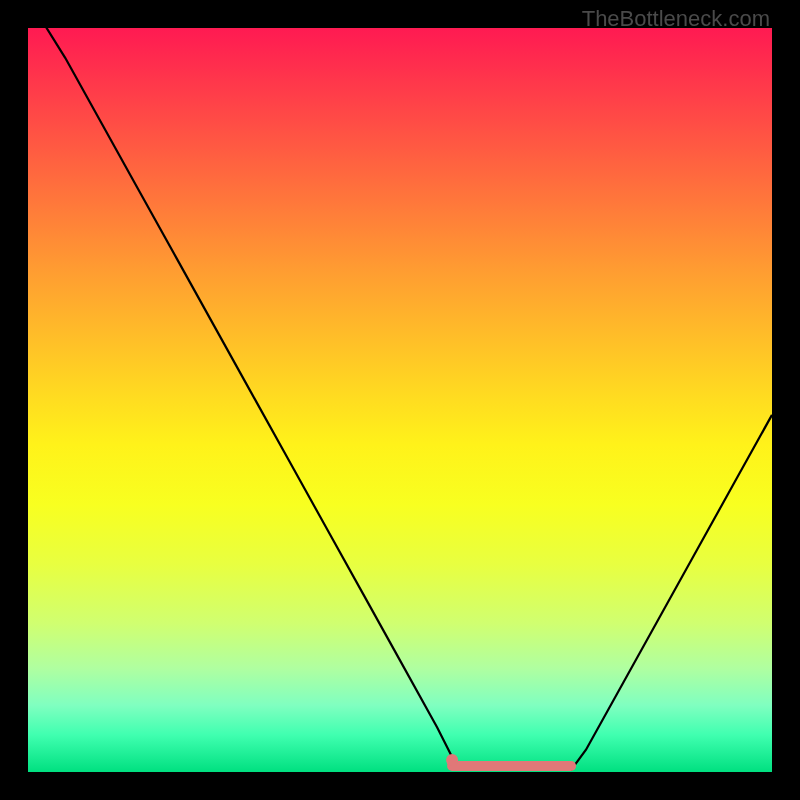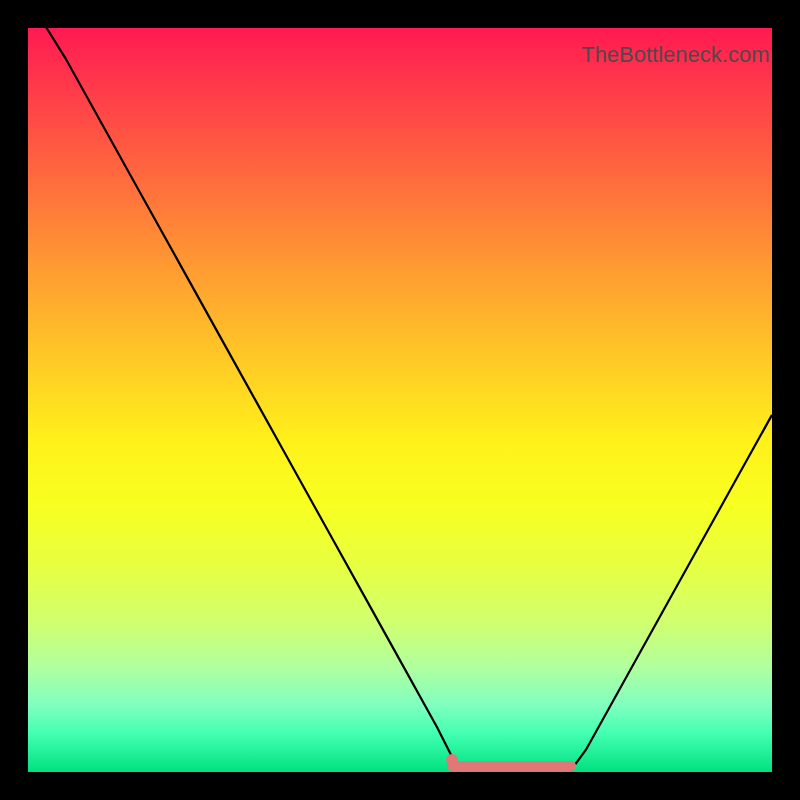--- a/index.html
+++ b/index.html
@@ -36,21 +36,20 @@
     );
   }
   .watermark {
     position: absolute;
     top: 6px;
     right: 30px;
     color: #4a4a4a;
     font-size: 22px;
     font-weight: 500;
     z-index: 10;
-    margin-top: 36px;
   }
   svg.curve {
     position: absolute;
     left: 28px;
     top: 28px;
     width: 744px;
     height: 744px;
     z-index: 5;
   }
 </style>

